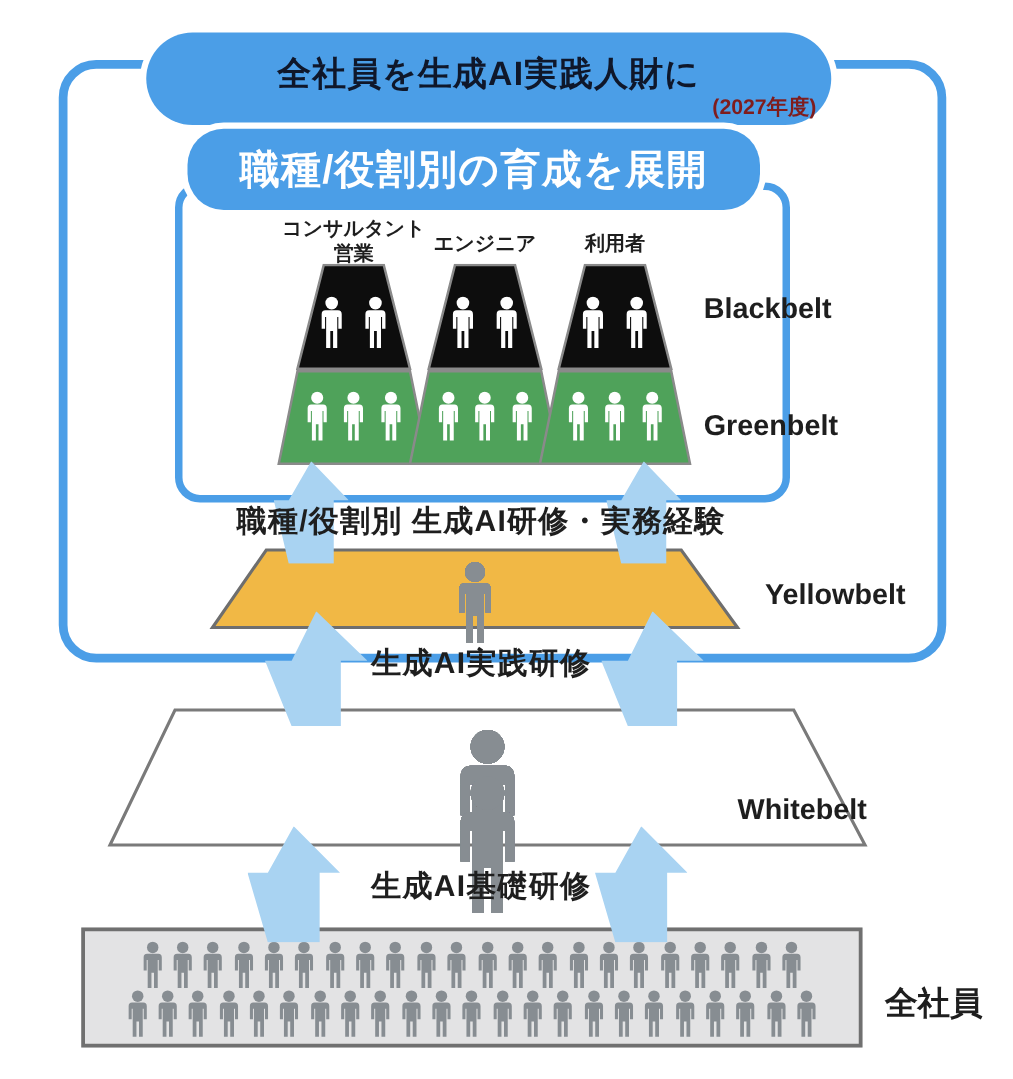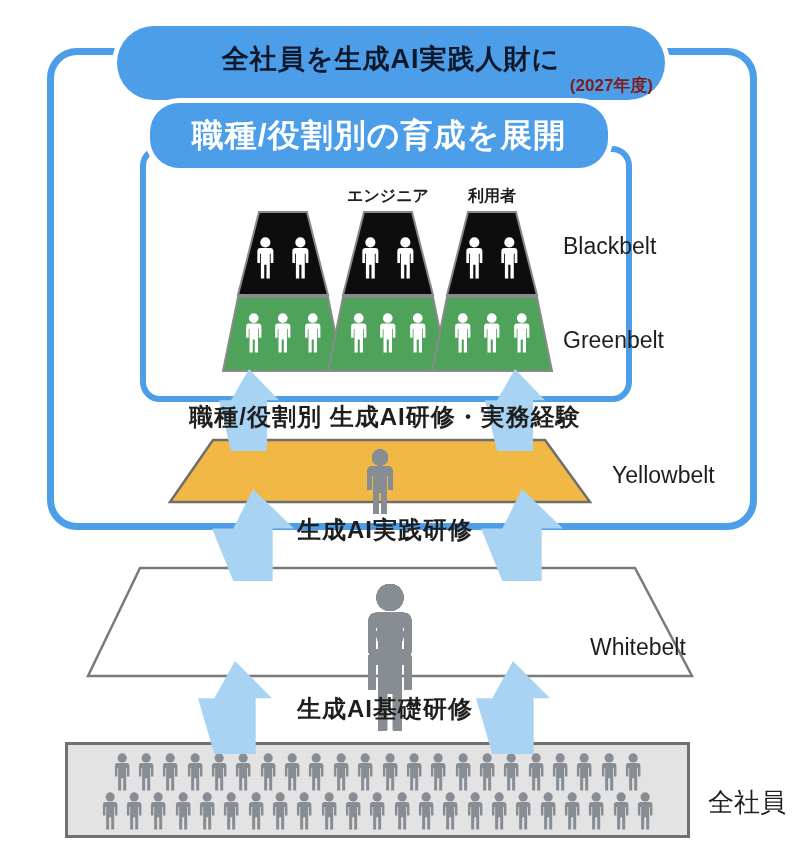--- a/index.html
+++ b/index.html
@@ -78,21 +78,21 @@
   .a1{left:219px;top:369px;} .a2{left:485px;top:369px;}
   .b1{left:212px;top:489px;} .b2{left:481px;top:489px;}
   .c1{left:198px;top:661px;} .c2{left:476px;top:661px;}
 
   
   .level-text{position:absolute;left:95px;width:580px;text-align:center;z-index:5;
     font-weight:700;font-size:24px;color:var(--text);letter-spacing:1px;white-space:nowrap;}
   .lt1{top:401px;} .lt2{top:514px;} .lt3{top:693px;}
 
   
-  .belt-name{position:absolute;z-index:5;font-weight:400;font-size:23px;color:var(--text);white-space:nowrap;}
+  .belt-name{position:absolute;z-index:5;font-weight:700;font-size:23px;color:var(--text);white-space:nowrap;}
   .bn-black{left:563px;top:233px;}
   .bn-green{left:563px;top:327px;}
   .bn-yellow{left:612px;top:462px;}
   .bn-white{left:590px;top:609px;margin-top:25px;}
   .bn-staff{left:708px;top:785px;font-size:26px;}
 </style>
 </head>
 <body>
 
 <svg width="0" height="0" style="position:absolute" aria-hidden="true">
@@ -110,20 +110,24 @@
   <div class="inner-box"></div>
 
   <div class="title-pill">
     <span class="main-text">全社員を生成AI実践人財に</span>
     <span class="year-note">(2027年度)</span>
   </div>
   <div class="subtitle-pill">
     <span class="sub-text">職種/役割別の育成を展開</span>
   </div>
 
+  <div class="role-label consultant">
+    <span>コンサルタント</span>
+    <span>営業</span>
+  </div>
   <div class="role-label engineer">
     <span>エンジニア</span>
 
   </div>
   <div class="role-label user">
     <span>利用者</span>
 
   </div>
 
   <div class="belt-group g1">

